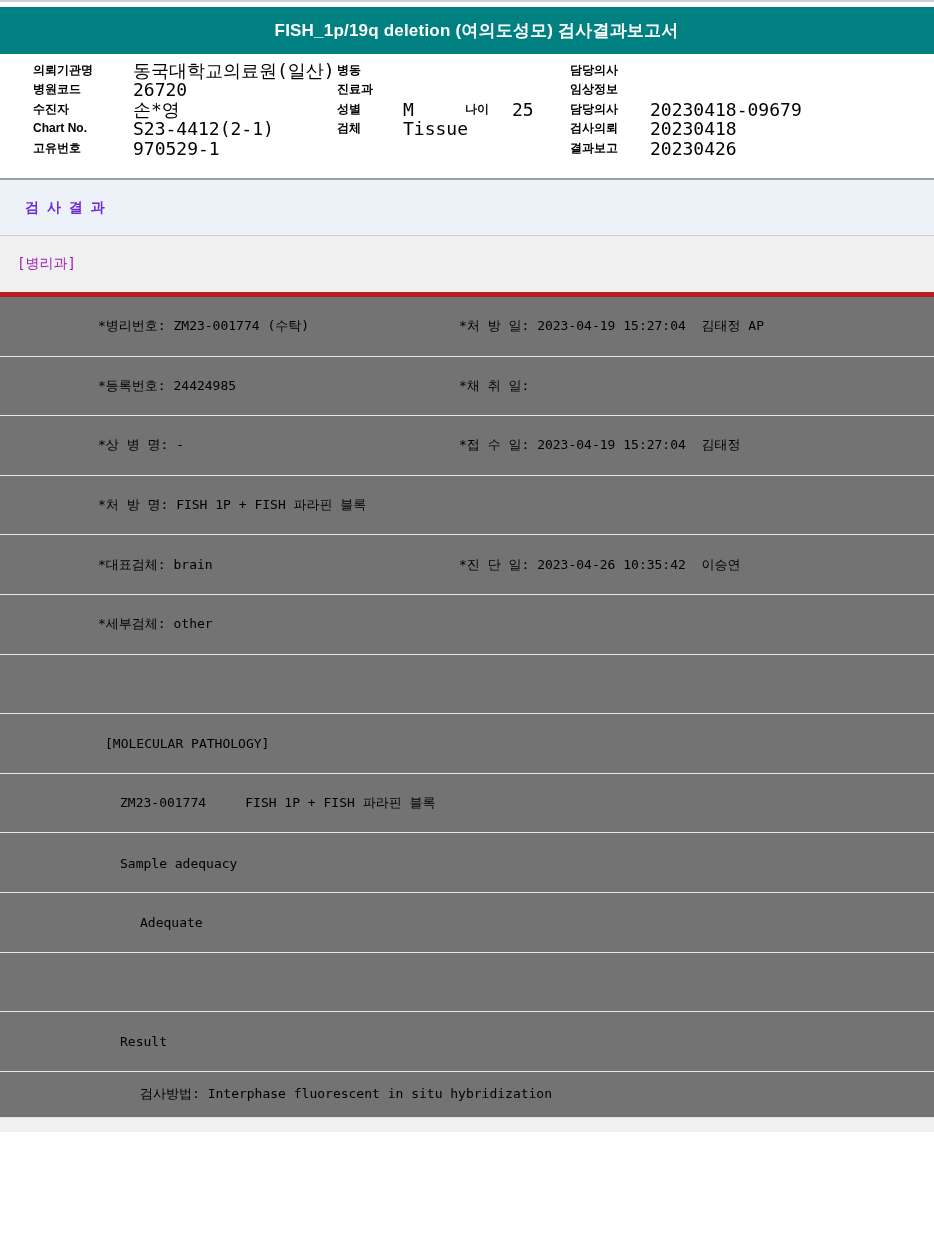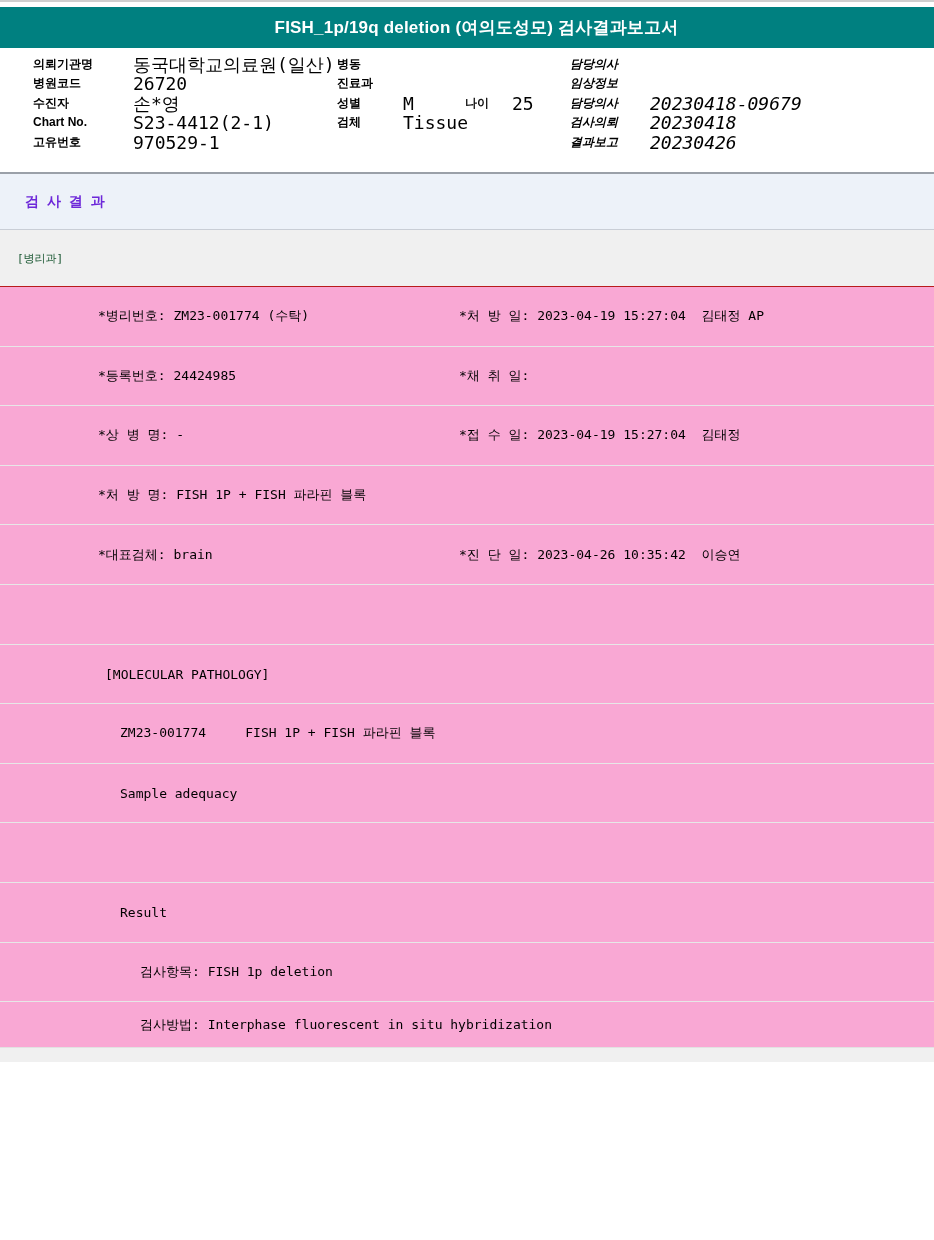--- a/index.html
+++ b/index.html
@@ -2,52 +2,52 @@
 <html><head>
 <meta charset="utf-8">
 <style>
   html,body{margin:0;padding:0;}
   body{
     width:934px;height:1240px;background:#ffffff;position:relative;
     font-family:"Liberation Sans",sans-serif;color:#111;overflow:hidden;
   }
   .top-strip{height:5px;border-top:2px solid #cfcfcf;background:#ffffff;}
   .banner{
-    height:41px;background:#008080;color:#ffffff;
+    height:47px;background:#008080;color:#ffffff;
     display:flex;align-items:center;justify-content:center;
     font-weight:bold;font-size:17px;letter-spacing:0.2px;padding-left:19px;
   }
   
   .info{position:relative;height:124px;background:#ffffff;font-size:12px;}
   .col{position:absolute;top:9px;}
   .col1{left:33px;}
   .col2{left:337px;}
-  .col3{left:570px;font-style:italic;}
+  .col3{left:570px;}
   .irow{height:19.4px;white-space:nowrap;line-height:15px;}
   .lab{display:inline-block;font-weight:bold;color:#000;vertical-align:top;}
   .col1 .lab{width:100px;}
   .col2 .lab{width:66px;}
   .col3 .lab{width:80px;}
   .val{font-family:"DejaVu Sans Mono","Liberation Mono",monospace;font-size:18px;color:#000;vertical-align:top;}
   .col2 .val.vw{display:inline-block;width:62px;}
   .age-l{display:inline-block;width:47px;font-weight:bold;vertical-align:top;}
   
   .section-head{
     height:55px;border-top:2px solid #9aa0a8;background:#edf2f9;
     display:flex;align-items:center;
   }
   .section-head .t{margin-left:25px;color:#6d28d9;font-weight:bold;font-size:14px;letter-spacing:2px;}
   .dept{
-    height:56px;background:#f0f0f0;border-top:1px solid #c9ced6;border-bottom:1px solid #b91c1c;
+    height:56px;background:#f0f0f0;border-top:1px solid #c9ced6;border-bottom:5px solid #b91c1c;
     display:flex;align-items:center;
-    font-family:"DejaVu Sans Mono","Liberation Mono",monospace;font-size:11px;color:#14532d;
+    font-family:"DejaVu Sans Mono","Liberation Mono",monospace;font-size:14px;color:#a21caf;
   }
   .dept .t{margin-left:17px;}
   
-  .rows{background:#f9a8d4;}
+  .rows{background:#737373;}
   .row{position:relative;height:58.6px;border-bottom:1px solid #e7e7e7;}
   .row.short{height:45px;border-bottom:none;}
   .cl,.cr{
     position:absolute;top:50%;transform:translateY(-50%);
     font-family:"DejaVu Sans Mono","Liberation Mono",monospace;
     font-size:13px;color:#000;white-space:pre;
   }
   .cl.ia{left:98px;}
   .cl.ib{left:105px;}
   .cl.ic{left:120px;}
@@ -139,38 +139,41 @@
     <span class="cr">*접 수 일: 2023-04-19 15:27:04  김태정</span>
   </div>
   <div class="row">
     <span class="cl ia">*처 방 명: FISH 1P + FISH 파라핀 블록</span>
   </div>
   <div class="row">
     <span class="cl ia">*대표검체: brain</span>
     <span class="cr">*진 단 일: 2023-04-26 10:35:42  이승연</span>
   </div>
   <div class="row">
+    <span class="cl ia">*세부검체: other</span>
+  </div>
+  <div class="row">
     <span class="cl ia"></span>
   </div>
   <div class="row">
     <span class="cl ib">[MOLECULAR PATHOLOGY]</span>
   </div>
   <div class="row">
     <span class="cl ic">ZM23-001774     FISH 1P + FISH 파라핀 블록</span>
   </div>
   <div class="row">
     <span class="cl ic">Sample adequacy</span>
   </div>
   <div class="row">
+    <span class="cl id">Adequate</span>
+  </div>
+  <div class="row">
     <span class="cl ia"></span>
   </div>
   <div class="row">
     <span class="cl ic">Result</span>
-  </div>
-  <div class="row">
-    <span class="cl id">검사항목: FISH 1p deletion</span>
   </div>
   <div class="row short">
     <span class="cl id">검사방법: Interphase fluorescent in situ hybridization</span>
   </div>
 </div>
 
 <div class="footer-strip"></div>
 
 </body></html>

